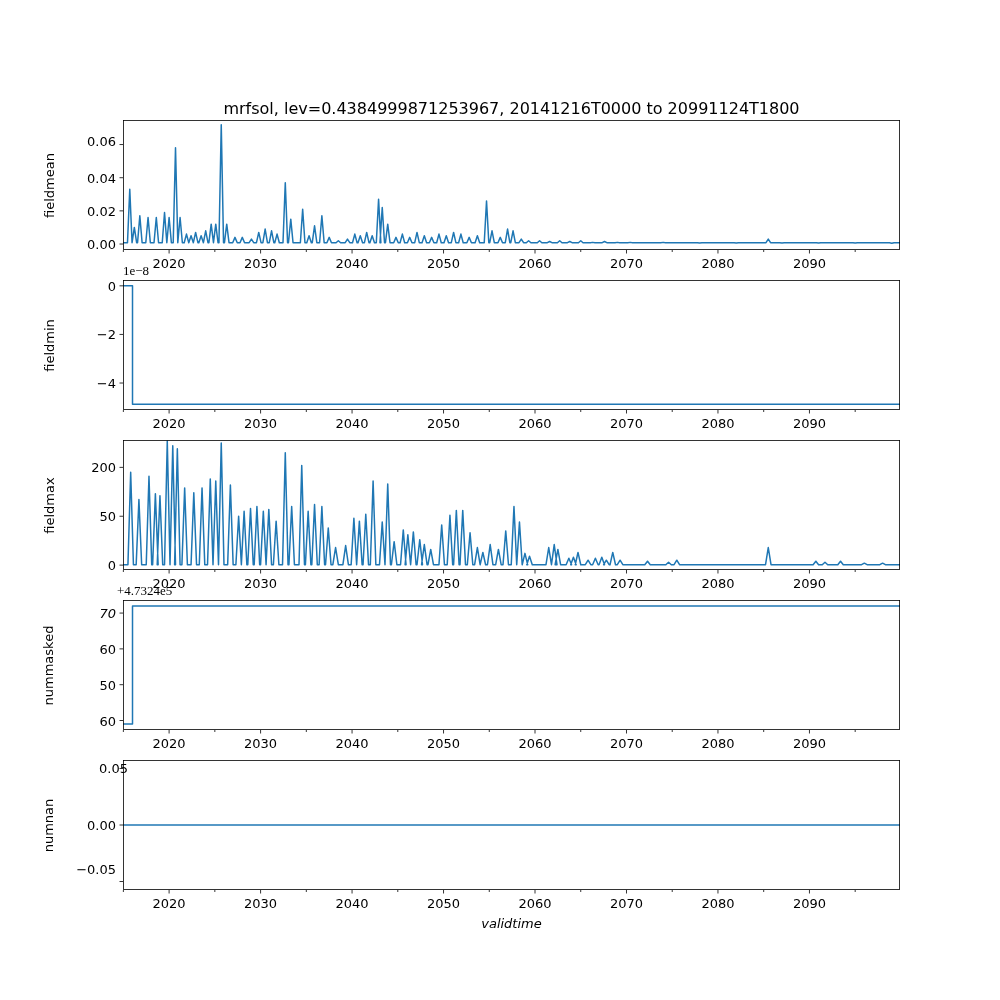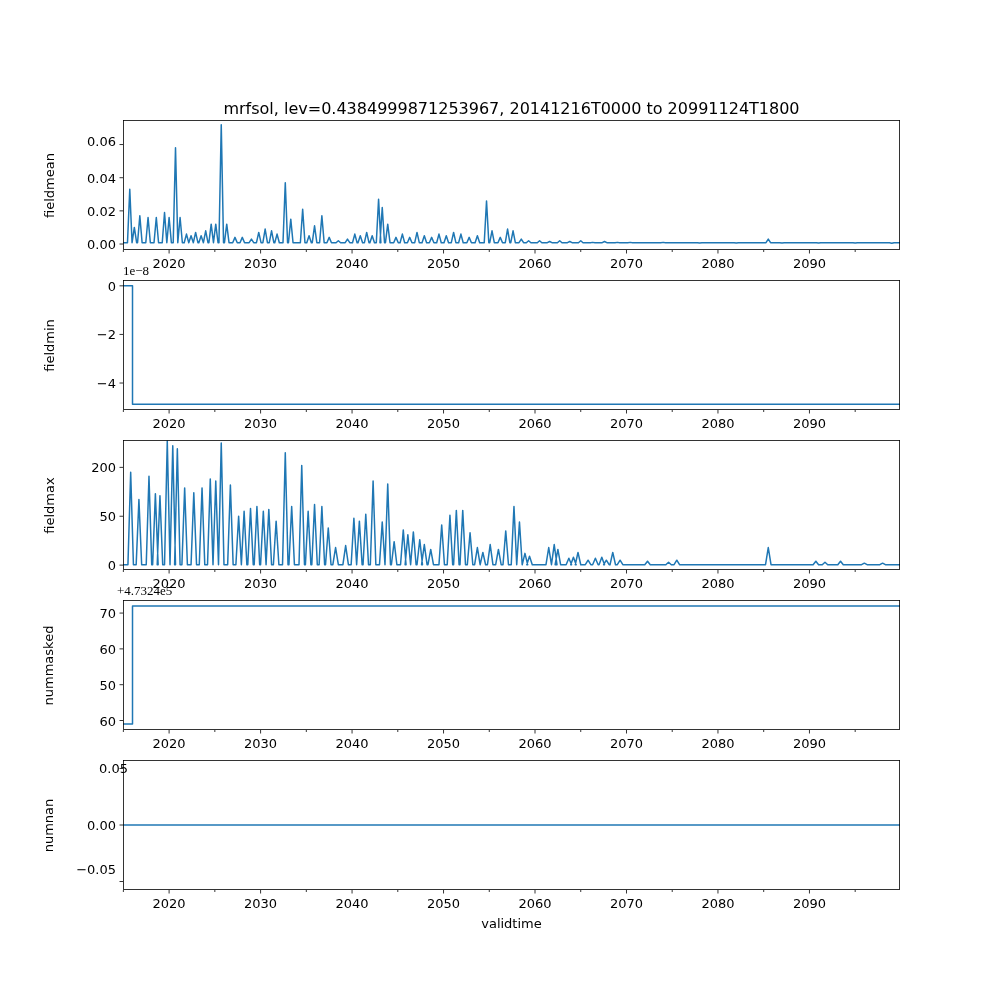--- a/index.html
+++ b/index.html
@@ -7,21 +7,21 @@
   .fig{position:relative;width:1000px;height:996px;background:#fff;overflow:hidden;}
   .fig-title{position:absolute;top:99px;left:123px;width:777px;text-align:center;font-size:16px;white-space:nowrap;}
   .subplot{position:absolute;left:123px;width:777px;height:130px;}
   .axes-svg{position:absolute;left:0;top:0;overflow:visible;display:block;}
   .ytick-label{position:absolute;left:-7px;transform:translate(-100%,-50%);font-size:13px;white-space:nowrap;}
   .xtick-label{position:absolute;top:136px;transform:translateX(-50%);font-size:13px;white-space:nowrap;}
   .ylabel-box{position:absolute;left:-96px;top:0;height:130px;width:44px;display:flex;align-items:center;justify-content:center;}
   .ylabel-box span{transform:rotate(-90deg);white-space:nowrap;font-size:13px;}
   .offset-text{position:absolute;top:-17px;left:0;font-size:13px;white-space:nowrap;font-family:Liberation Serif, serif;}
   .offset-left{left:-6px;}
-  .xlabel{position:absolute;left:123px;top:916px;width:777px;text-align:center;font-size:13px;}
+  .xlabel{position:absolute;left:123px;top:916px;width:777px;text-align:center;font-size:13px;font-style:italic;}
 </style>
 </head>
 <body>
 
 <div class="fig">
   <div class="fig-title">mrfsol, lev=0.4384999871253967, 20141216T0000 to 20991124T1800</div>
 
   <div class="subplot" style="top:120px">
     <div class="ylabel-box">
         <span>fieldmean</span>
@@ -194,21 +194,21 @@
       <span class="xtick-label" style="left: 137.58px;">2030</span>
       <span class="xtick-label" style="left: 229.057px;">2040</span>
       <span class="xtick-label" style="left: 320.533px;">2050</span>
       <span class="xtick-label" style="left: 412.009px;">2060</span>
       <span class="xtick-label" style="left: 503.486px;">2070</span>
       <span class="xtick-label" style="left: 594.962px;">2080</span>
       <span class="xtick-label" style="left: 686.438px;">2090</span>
       <span class="ytick-label" style="top: 120.51px;">60</span>
       <span class="ytick-label" style="top: 84.697px;">50</span>
       <span class="ytick-label" style="top: 48.8843px; text-align: center;">60</span>
-      <span class="ytick-label" style="top: 13.0716px;">70</span>
+      <span class="ytick-label" style="top: 13.0716px; font-style: italic;">70</span>
     </div>
 
   <div class="subplot" style="top:760px">
     <div class="ylabel-box">
         <span>numnan</span>
       </div>
   <svg width="777" height="130" class="axes-svg">
         <clipPath id="clip4">
           <rect x="0" y="0" width="777" height="130"></rect>
         </clipPath>

